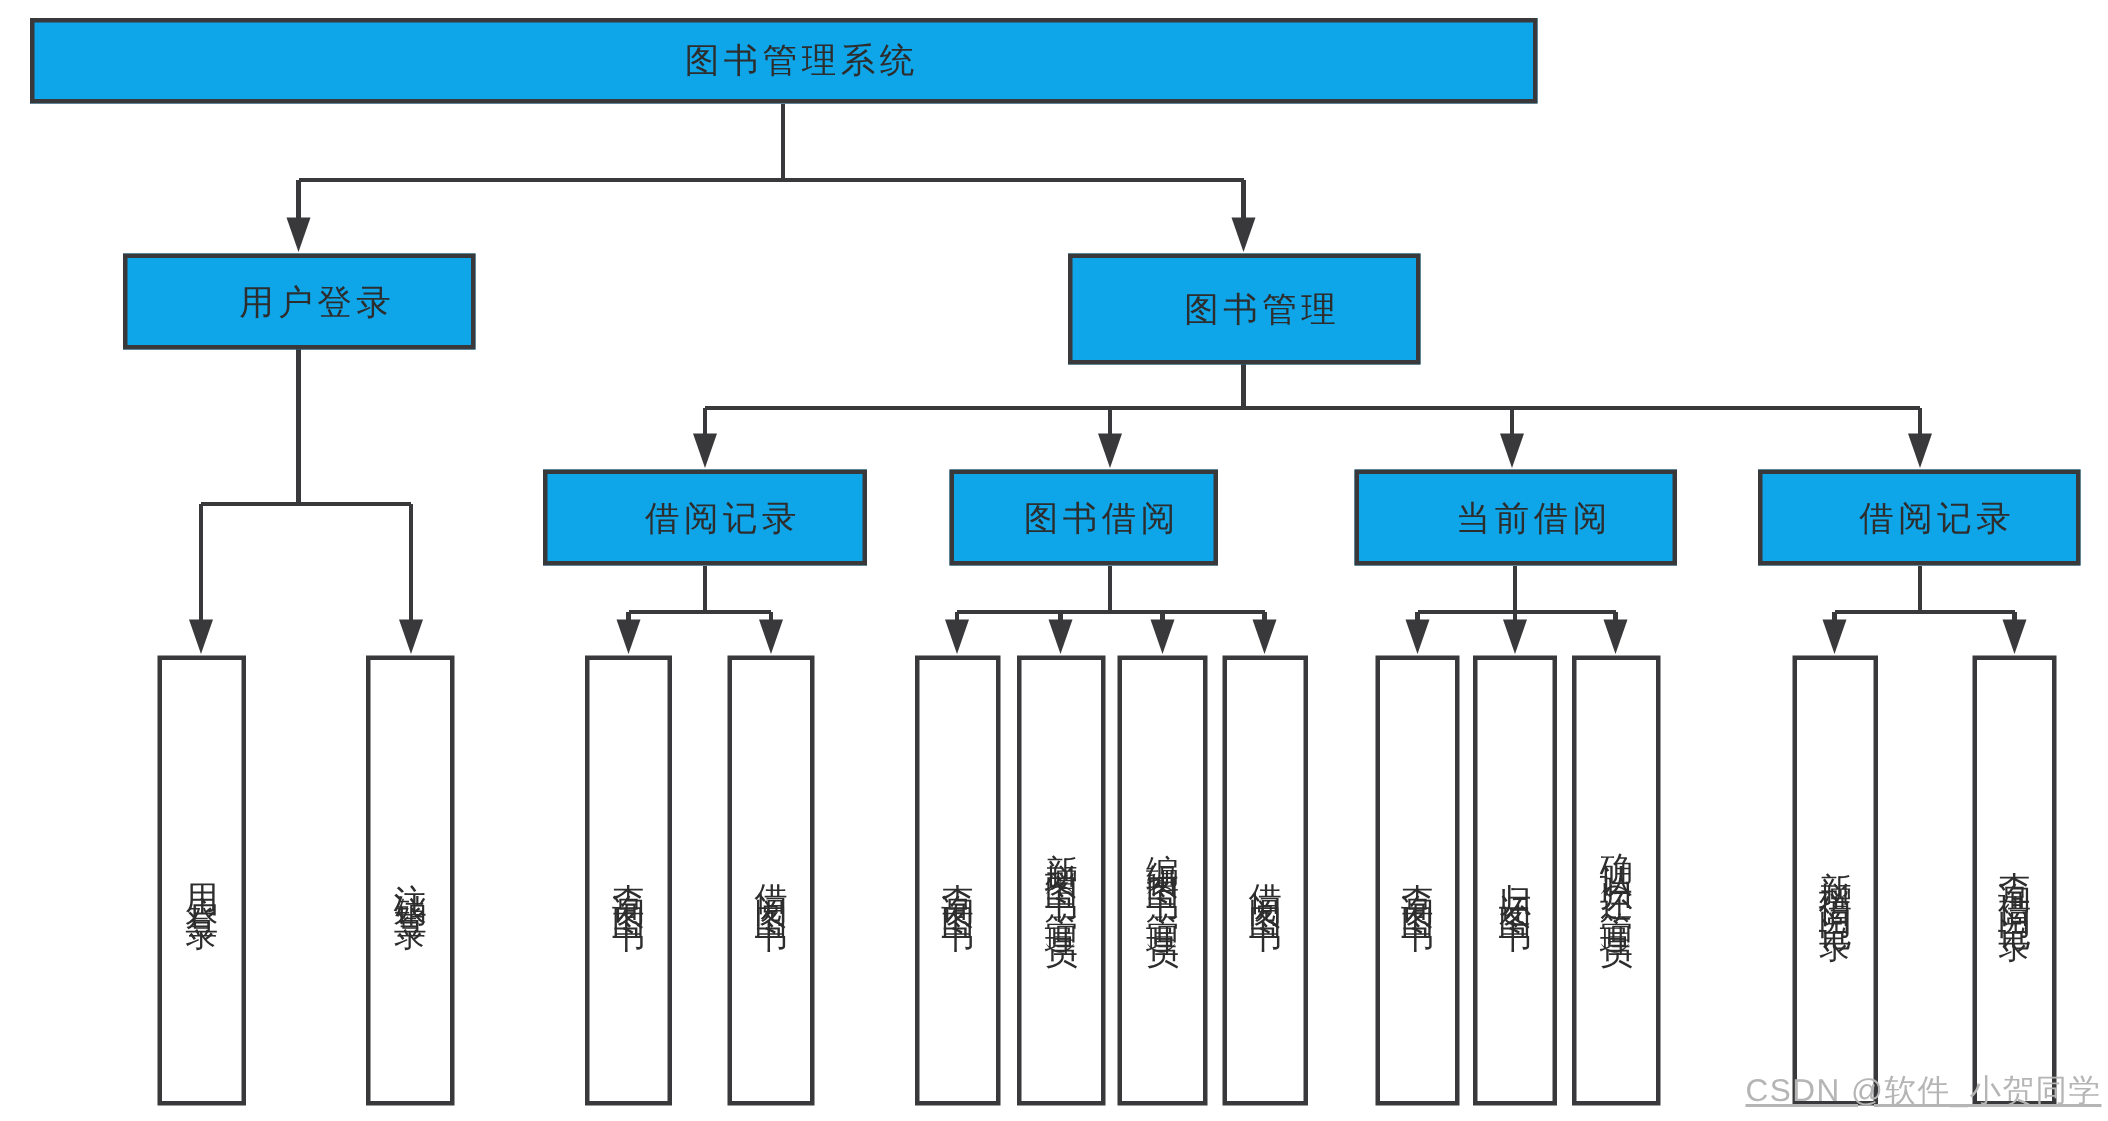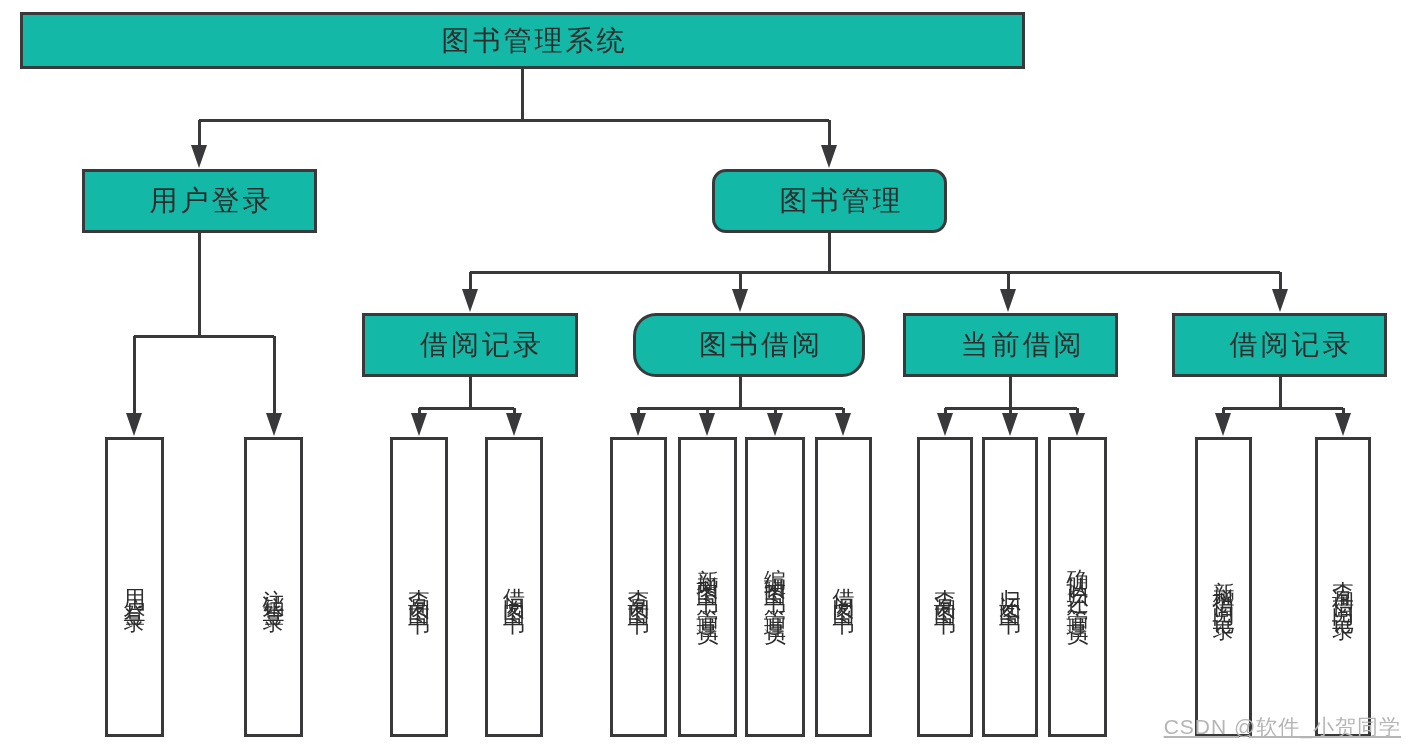--- a/index.html
+++ b/index.html
@@ -6,25 +6,25 @@
   .canvas {
     position:relative;
     width:1405px; height:747px;
     background:var(--background,#ffffff);
     font-family:"Liberation Sans", sans-serif;
     overflow:hidden;
   }
   svg.wires { position:absolute; left:0; top:0; }
   .node {
     position:absolute; box-sizing:border-box;
-    background:#14b8a6;
+    background:#0ea5e9;
     border:3px solid var(--line,#39393b);
     display:flex; align-items:center; justify-content:center;
     color:var(--text,#2d2d2d);
-    font-size:28px; letter-spacing:3px;
+    font-size:23px; letter-spacing:3px;
     white-space:nowrap;
     padding-left:24px;
   }
   .leaf {
     position:absolute; top:437px; height:300px;
     box-sizing:border-box;
     background:#ffffff;
     border:3px solid var(--line,#39393b);
     display:flex; align-items:center; justify-content:center;
     writing-mode:vertical-rl; text-orientation:mixed;
@@ -106,24 +106,24 @@
     </g>
     <g fill="#39393b">
       <polygon points="1215,413 1231,413 1223,436"></polygon>
       <polygon points="1335,413 1351,413 1343,436"></polygon>
     </g>
   </svg>
 
   <div class="node" style="left:20px;top:12px;width:1005px;height:57px;">图书管理系统</div>
 
   <div class="node" style="left:82px;top:169px;width:235px;height:64px;">用户登录</div>
-  <div class="node" style="left:712px;top:169px;width:235px;height:64px;border-radius:14px;">图书管理</div>
+  <div class="node" style="left:712px;top:169px;width:235px;height:74px;">图书管理</div>
 
   <div class="node" style="left:362px;top:313px;width:216px;height:64px;">借阅记录</div>
-  <div class="node" style="left:633px;top:313px;width:232px;height:64px;border-radius:23px;">图书借阅</div>
+  <div class="node" style="left:633px;top:313px;width:179px;height:64px;">图书借阅</div>
   <div class="node" style="left:903px;top:313px;width:215px;height:64px;">当前借阅</div>
   <div class="node" style="left:1172px;top:313px;width:215px;height:64px;">借阅记录</div>
 
   <div class="leaf" style="left:105px;width:59px;">用户登录</div>
   <div class="leaf" style="left:244px;width:59px;">注销登录</div>
 
   <div class="leaf" style="left:390px;width:58px;">查询图书</div>
   <div class="leaf" style="left:485px;width:58px;">借阅图书</div>
 
   <div class="leaf" style="left:610px;width:57px;">查询图书</div>

